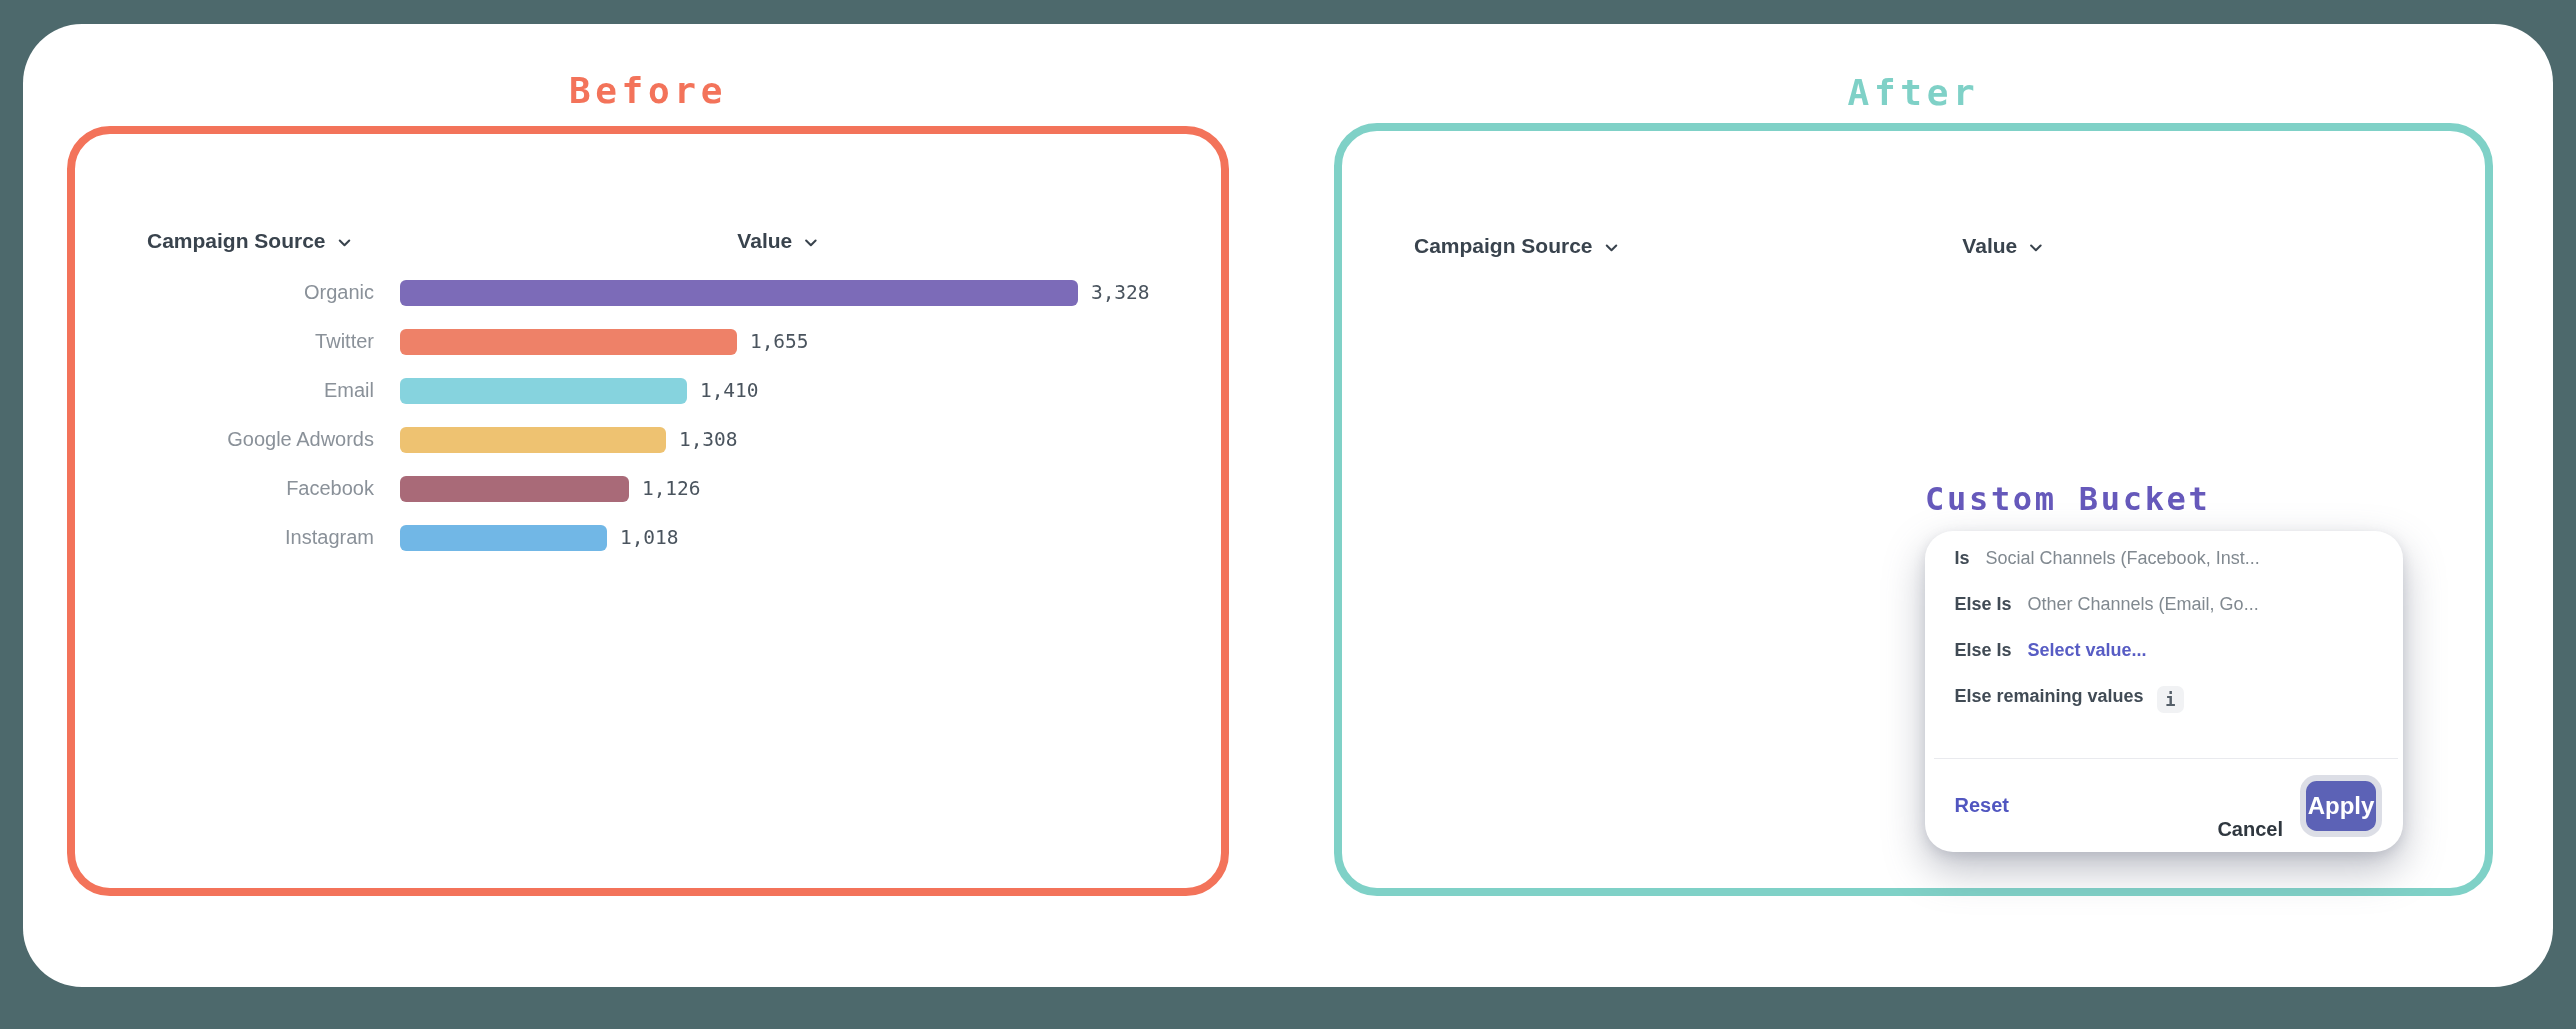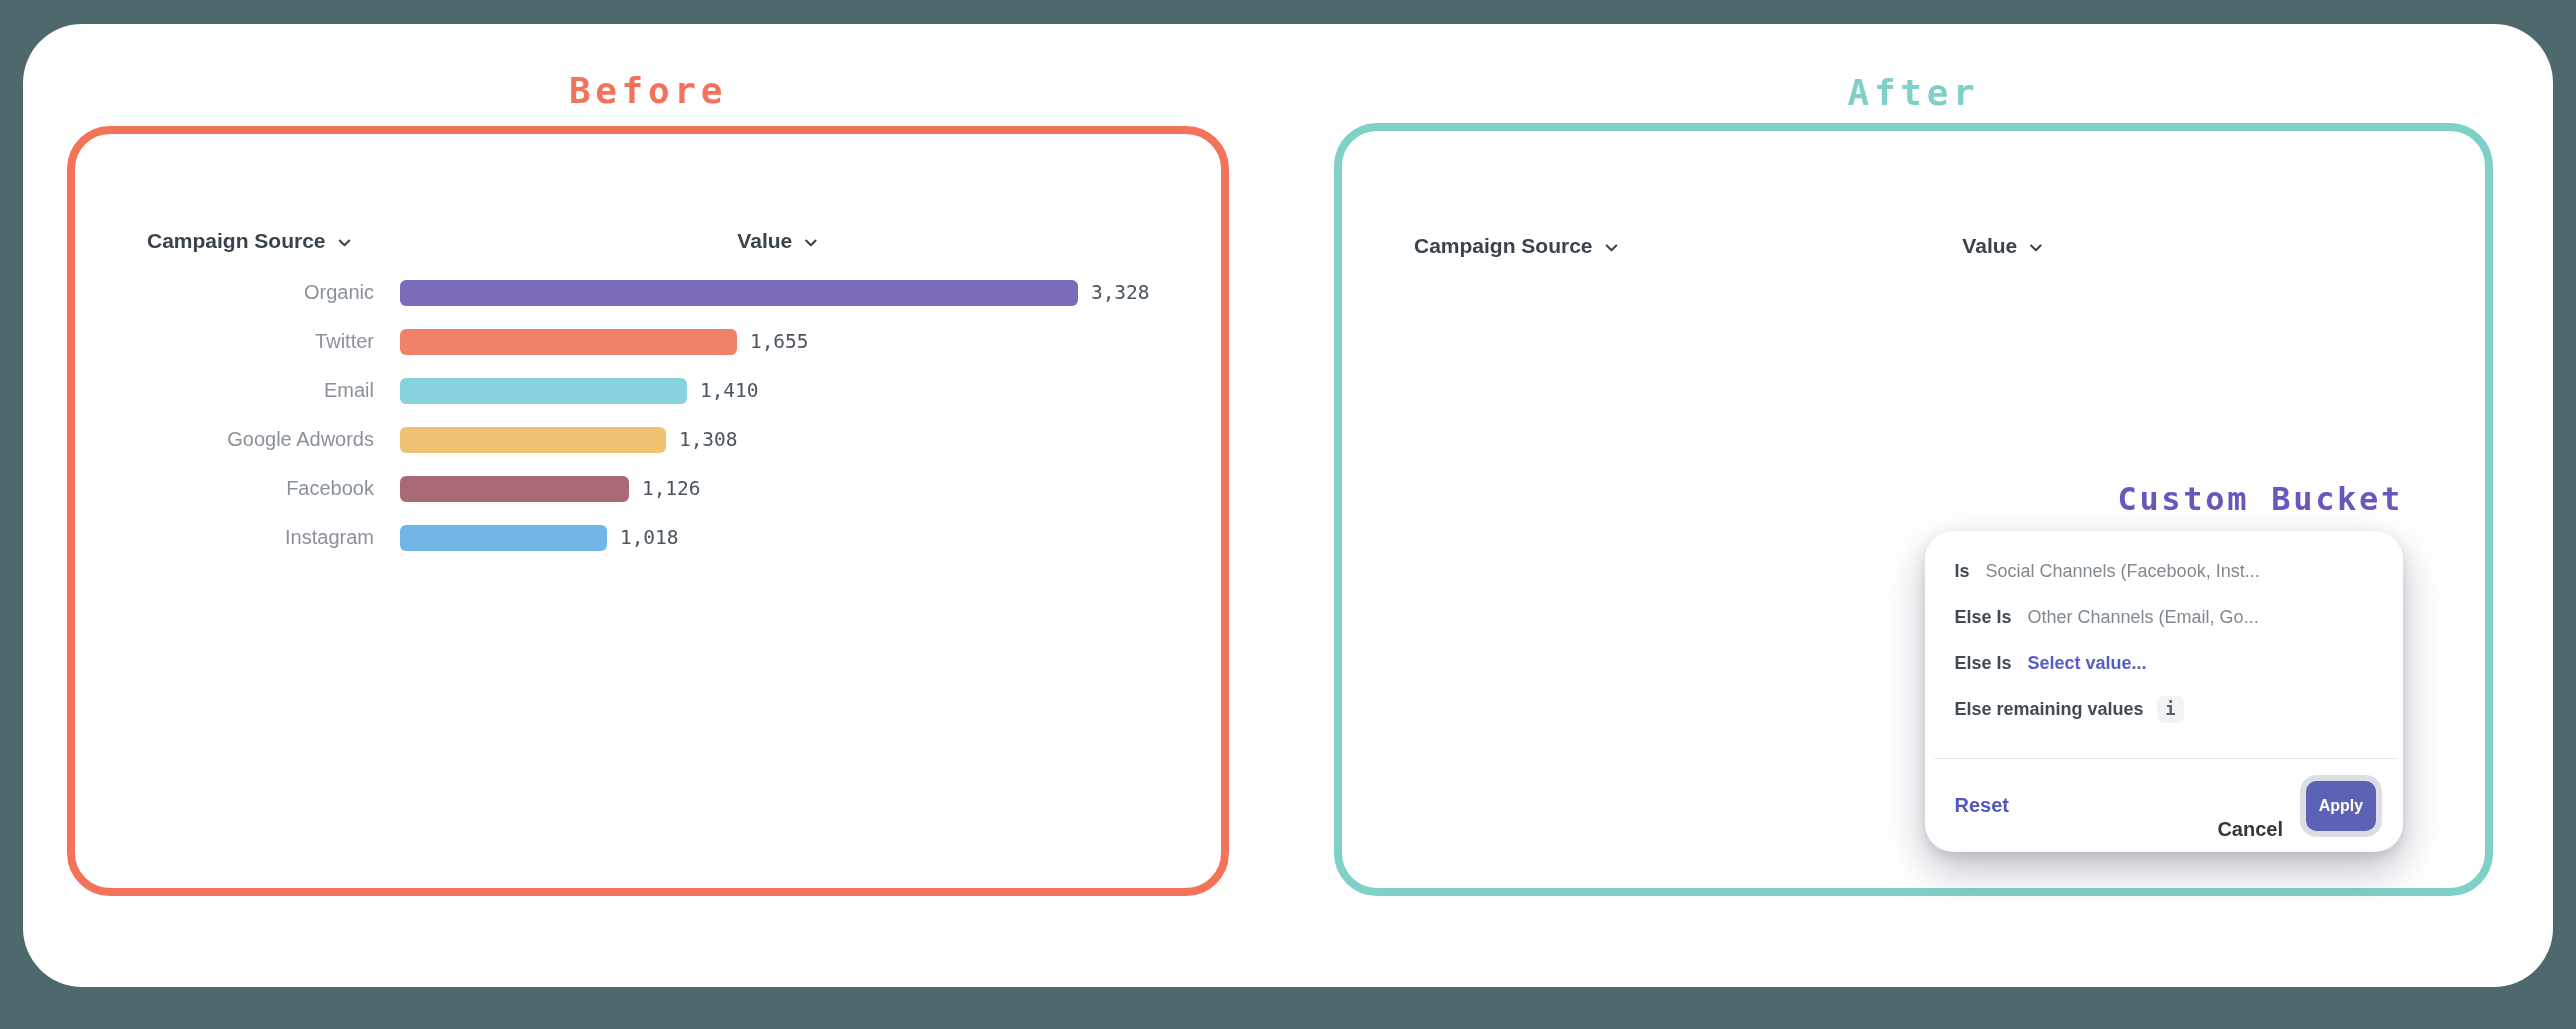--- a/index.html
+++ b/index.html
@@ -91,37 +91,37 @@
     font-family: "DejaVu Sans Mono", monospace;
     font-size: 19.5px;
     color: #4a545e;
     white-space: nowrap;
   }
 
   
   .dialog-title {
     position: absolute;
     left: 1925px; top: 480px; width: 478px;
-    text-align: right;
+    text-align: left;
     font-family: "DejaVu Sans Mono", monospace;
     font-weight: bold;
     font-size: 32px;
     letter-spacing: 2.7px;
     color: #6659bb;
   }
   .dialog {
     position: absolute;
     left: 1925px; top: 531px;
     width: 478px; height: 321px;
     background: #ffffff;
     border-radius: 28px;
     box-shadow: 0 17.4px 40px rgba(95, 100, 120, 0.40), 0 4px 12px rgba(95, 100, 120, 0.18);
   }
   .dialog-body { position: absolute; left: 29.5px; right: 20px; top: 17.4px; }
-  .drow { display: flex; align-items: center; height: 46px; gap: 16px; }
+  .drow { display: flex; align-items: flex-start; height: 46px; gap: 16px; }
   .dlabel {
     font-weight: bold;
     font-size: 18px;
     color: #414b55;
     white-space: nowrap;
   }
   .dvalue {
     font-size: 18px;
     color: #818990;
     white-space: nowrap;
@@ -169,21 +169,21 @@
     margin-top: 48px;
   }
   .apply-btn {
     width: 70px;
     height: 50px;
     background: #5c62b6;
     border: none;
     border-radius: 10.7px;
     color: #ffffff;
     font-family: "Liberation Sans", sans-serif;
-    font-size: 16px;
+    font-size: 24px;
     font-weight: bold;
     box-shadow: 0 0 0 6px #dcdee6;
     cursor: pointer;
   }
 </style>
 </head>
 <body>
 
 <div class="card"></div>
 

